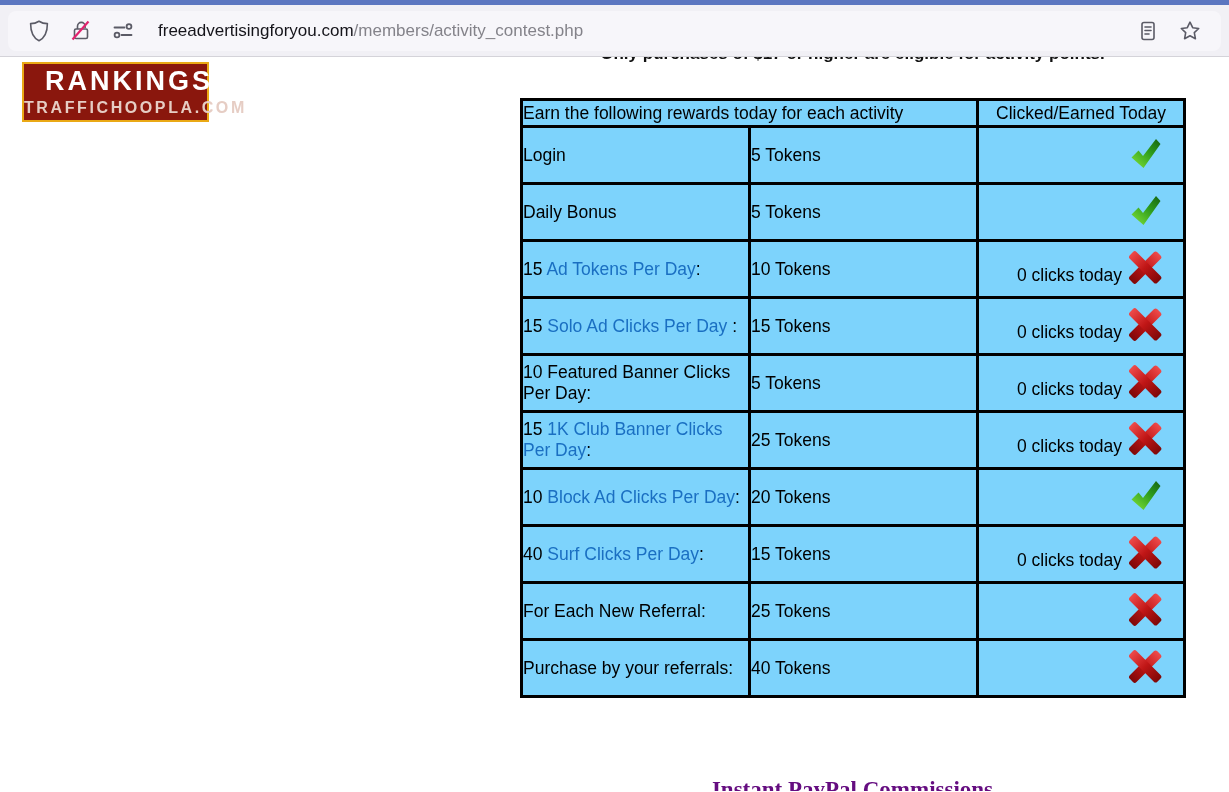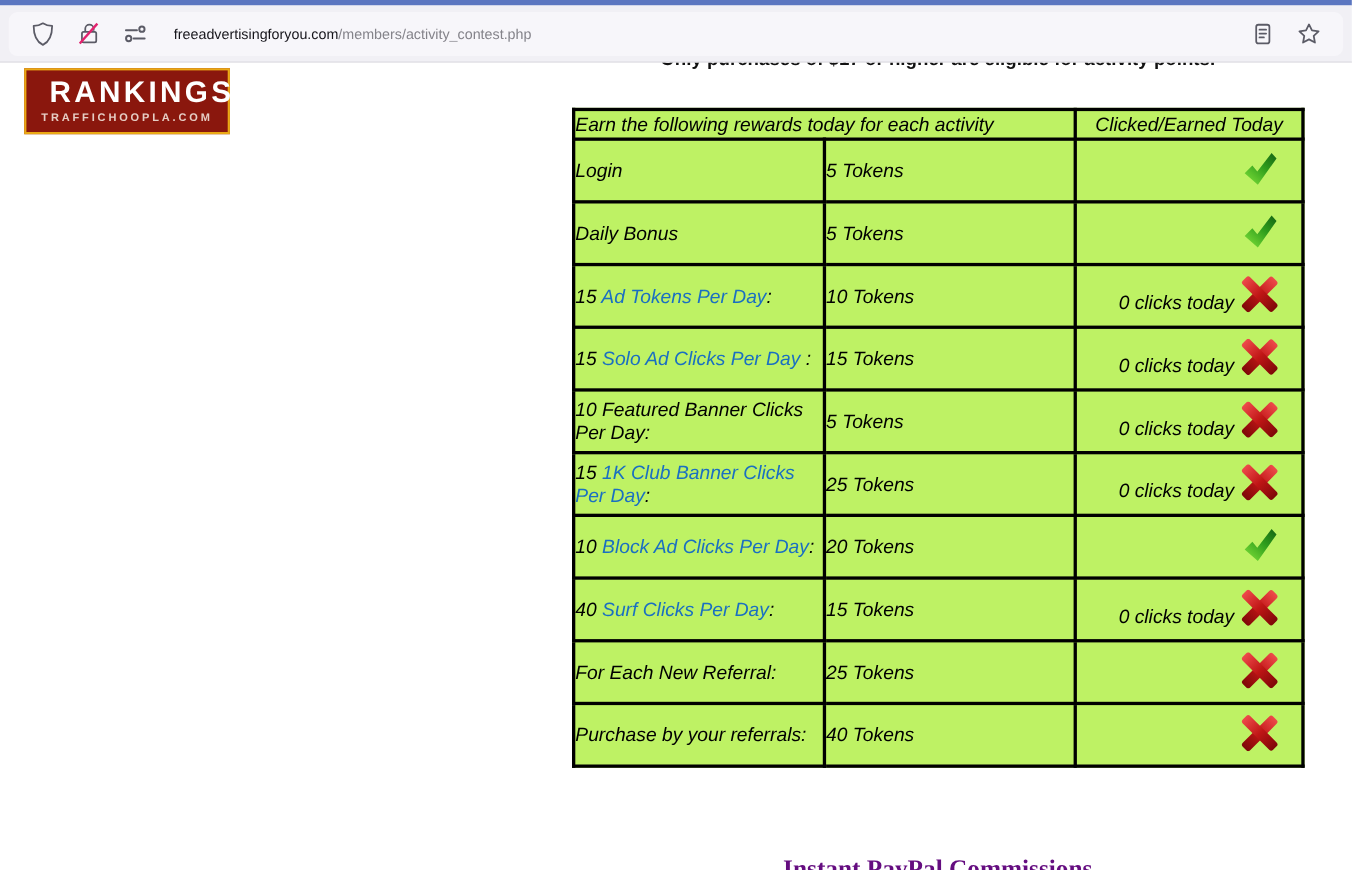--- a/index.html
+++ b/index.html
@@ -12,43 +12,43 @@
   .toolbar{
     height:52px;background:#f1f0f5;border-bottom:1px solid #d4d3d9;
     display:flex;align-items:center;padding:0 8px;box-sizing:border-box;
   }
   .urlbar{
     flex:1;height:40px;background:#f7f6fa;border-radius:8px;
     display:flex;align-items:center;padding:0 10px;box-sizing:border-box;
   }
   .chrome-icon{width:24px;height:24px;flex:0 0 auto;display:flex;align-items:center;justify-content:center;margin:0 9px;cursor:pointer;}
   .chrome-icon svg{display:block;}
-  .url-text{margin-left:14px;font-size:13px;white-space:nowrap;overflow:hidden;flex:1;}
+  .url-text{margin-left:14px;font-size:17px;white-space:nowrap;overflow:hidden;flex:1;}
   .url-domain{color:#15141a;}
   .url-path{color:#84838a;}
   .page-actions{display:flex;align-items:center;}
   
   .page{
     position:relative;width:1229px;height:734px;overflow:hidden;background:#fff;
   }
   .top-notice{
     position:absolute;top:-13px;left:520px;width:665px;text-align:center;
     font-size:17px;font-weight:bold;color:#111;white-space:nowrap;
   }
   .logo{
     position:absolute;left:22px;top:5px;width:183px;height:56px;
     background:#8a170d;border:2px solid #eaa915;text-align:center;
     display:flex;flex-direction:column;justify-content:center;
   }
   .logo-title{color:#fff;font-weight:bold;font-size:27px;letter-spacing:3px;line-height:1;padding-left:21px;}
-  .logo-sub{color:#e6cdc4;font-weight:bold;font-size:10px;letter-spacing:2.6px;margin-top:4px;}
+  .logo-sub{color:#e6cdc4;font-weight:bold;font-size:16px;letter-spacing:2.6px;margin-top:4px;}
   
   table.activity{
     position:absolute;left:520px;top:41px;width:663px;
-    border-collapse:collapse;table-layout:fixed;background:#bef264;font-style:italic;
+    border-collapse:collapse;table-layout:fixed;background:#7dd3fc;
   }
   table.activity th, table.activity td{
     border:3px solid #000;font-size:17.5px;font-weight:normal;color:#000;
     padding:0;vertical-align:middle;
   }
   th.hdr-activity{width:453px;text-align:left;padding:8px 10px;height:24px;}
   th.hdr-status{width:204px;text-align:center;padding:8px 4px;}
   td.cell-activity{width:343px;padding-left:11px;height:54px;margin-left:38px;}
   td.cell-tokens{width:104px;padding-left:9px;}
   td.cell-status{width:204px;}

